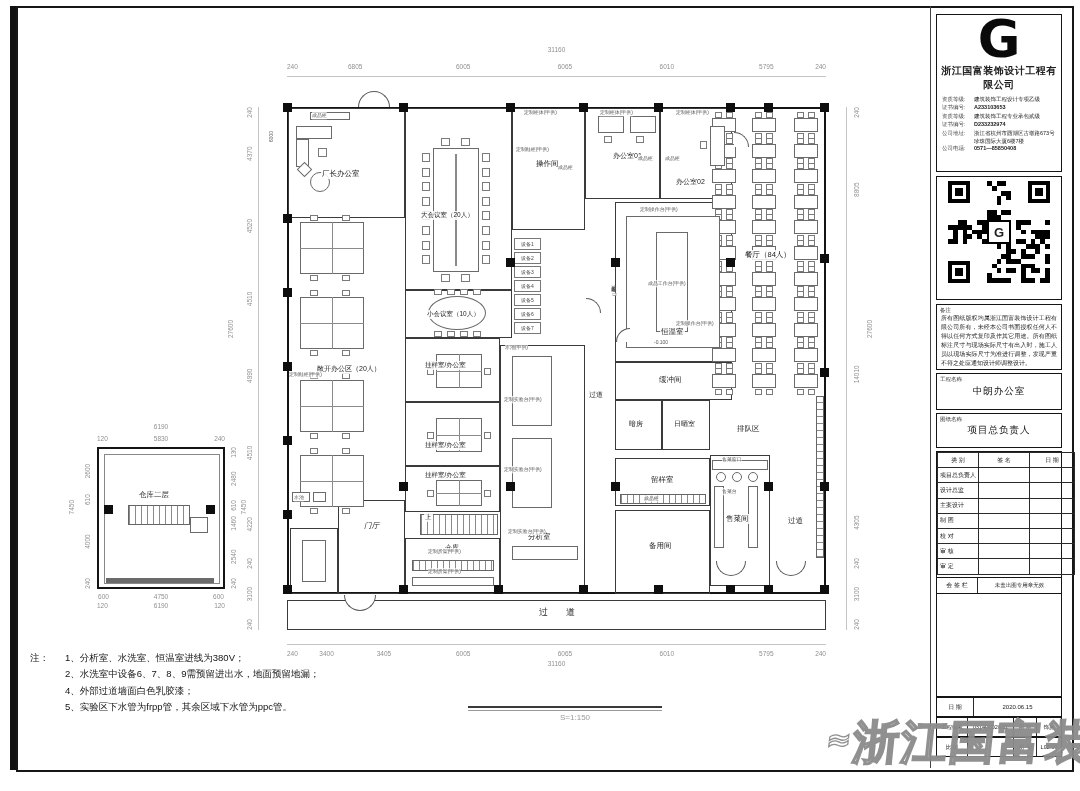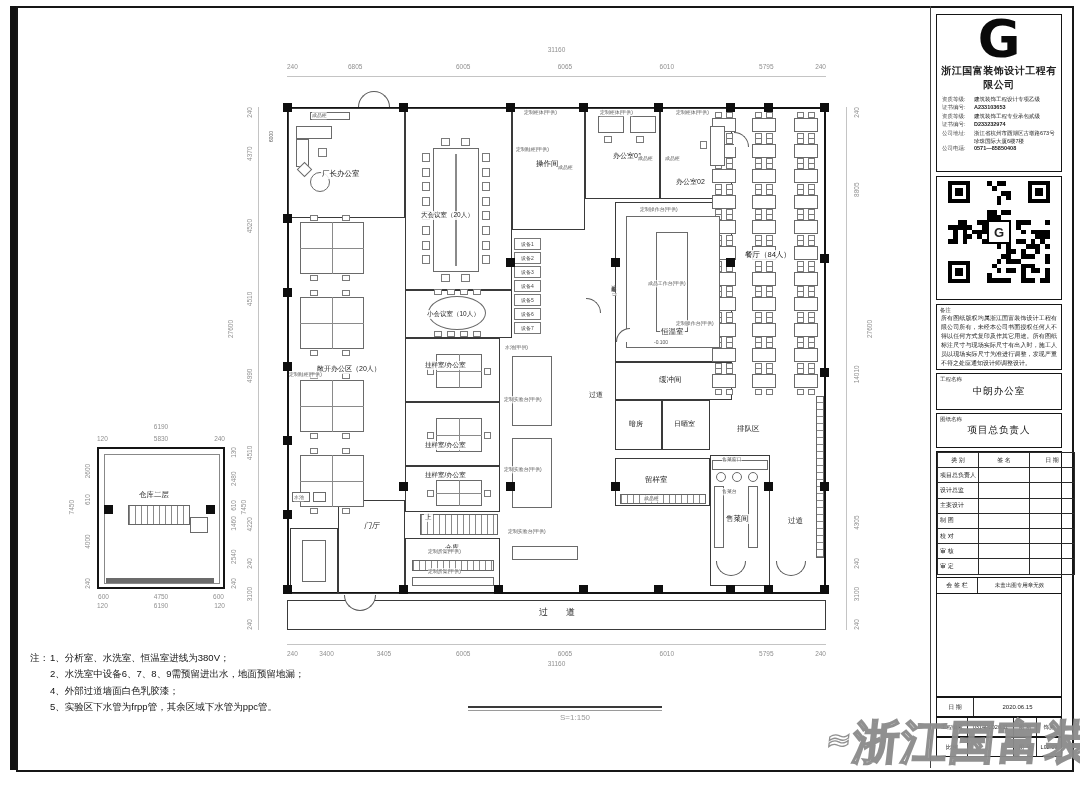--- a/index.html
+++ b/index.html
@@ -349,24 +349,30 @@
   <div class="room" style="left:615px;top:362px;width:117px;height:38px;">
     <span class="rlabel" style="left:42px;top:12px;">缓冲间</span>
   </div>
   <div class="room" style="left:615px;top:400px;width:47px;height:50px;">
     <span class="rlabel" style="left:12px;top:18px;font-size:7px;">暗房</span>
   </div>
   <div class="room" style="left:662px;top:400px;width:48px;height:50px;">
     <span class="rlabel" style="left:10px;top:18px;font-size:7px;">日晒室</span>
   </div>
   <div class="room" style="left:615px;top:458px;width:95px;height:48px;">
-    <span class="rlabel" style="left:28px;top:16px;text-align:right;">留样室</span>
+    <span class="rlabel" style="left:34px;top:16px;text-align:right;">留样室</span>
+  </div>
+  <div class="room" style="left:615px;top:510px;width:95px;height:84px;">
+    <span class="rlabel" style="left:32px;top:30px;">备用间</span>
   </div>
   <div class="room" style="left:710px;top:455px;width:60px;height:131px;">
     <span class="rlabel" style="left:14px;top:58px;">售菜间</span>
+  </div>
+  <div class="room" style="left:500px;top:345px;width:85px;height:249px;">
+    <span class="rlabel" style="left:26px;top:186px;">分析室</span>
   </div>
   <div class="room" style="left:338px;top:500px;width:67px;height:94px;">
     <span class="rlabel" style="left:24px;top:20px;font-style:italic;">门厅</span>
   </div>
   <div class="room" style="left:290px;top:528px;width:48px;height:66px;"></div>
 
   <span class="rlabel" style="left:316px;top:364px;font-size:7px;">敞开办公区（20人）</span>
   <span class="rlabel" style="left:744px;top:250px;">餐厅（84人）</span>
   <span class="rlabel" style="left:736px;top:424px;">排队区</span>
   <span class="rlabel" style="left:588px;top:390px;font-size:7px;">过道</span>
@@ -812,21 +818,21 @@
       <span class="dimseg" style="flex-grow: 2480;">2480</span>
       <span class="dimseg" style="flex-grow: 610;">610</span>
       <span class="dimseg" style="flex-grow: 1460;">1460</span>
       <span class="dimseg" style="flex-grow: 2540;">2540</span>
       <span class="dimseg" style="flex-grow: 240;">240</span>
     </div>
   <div class="dimtotal vtext" style="left:240px;top:500px;">7450</div>
 
   <div class="notes">
     <span style="position:absolute;left:0;top:0;">注：</span>
-    <div id="notes-list" style="margin-left:20px;">
+    <div id="notes-list" style="margin-left:35px;">
         <div>1、分析室、水洗室、恒温室进线为380V；</div>
         <div>2、水洗室中设备6、7、8、9需预留进出水，地面预留地漏；</div>
         <div>4、外部过道墙面白色乳胶漆；</div>
         <div>5、实验区下水管为frpp管，其余区域下水管为ppc管。</div>
       </div>
   </div>
 
   <div class="abs" style="left:468px;top:706px;width:194px;height:2px;background:#3a3a3a;"></div>
   <div class="abs" style="left:468px;top:710px;width:194px;height:1px;background:#9a9a9a;"></div>
   <div class="abs" style="left:560px;top:713px;font-size:8px;color:#9a9a9a;">S=1:150</div>

